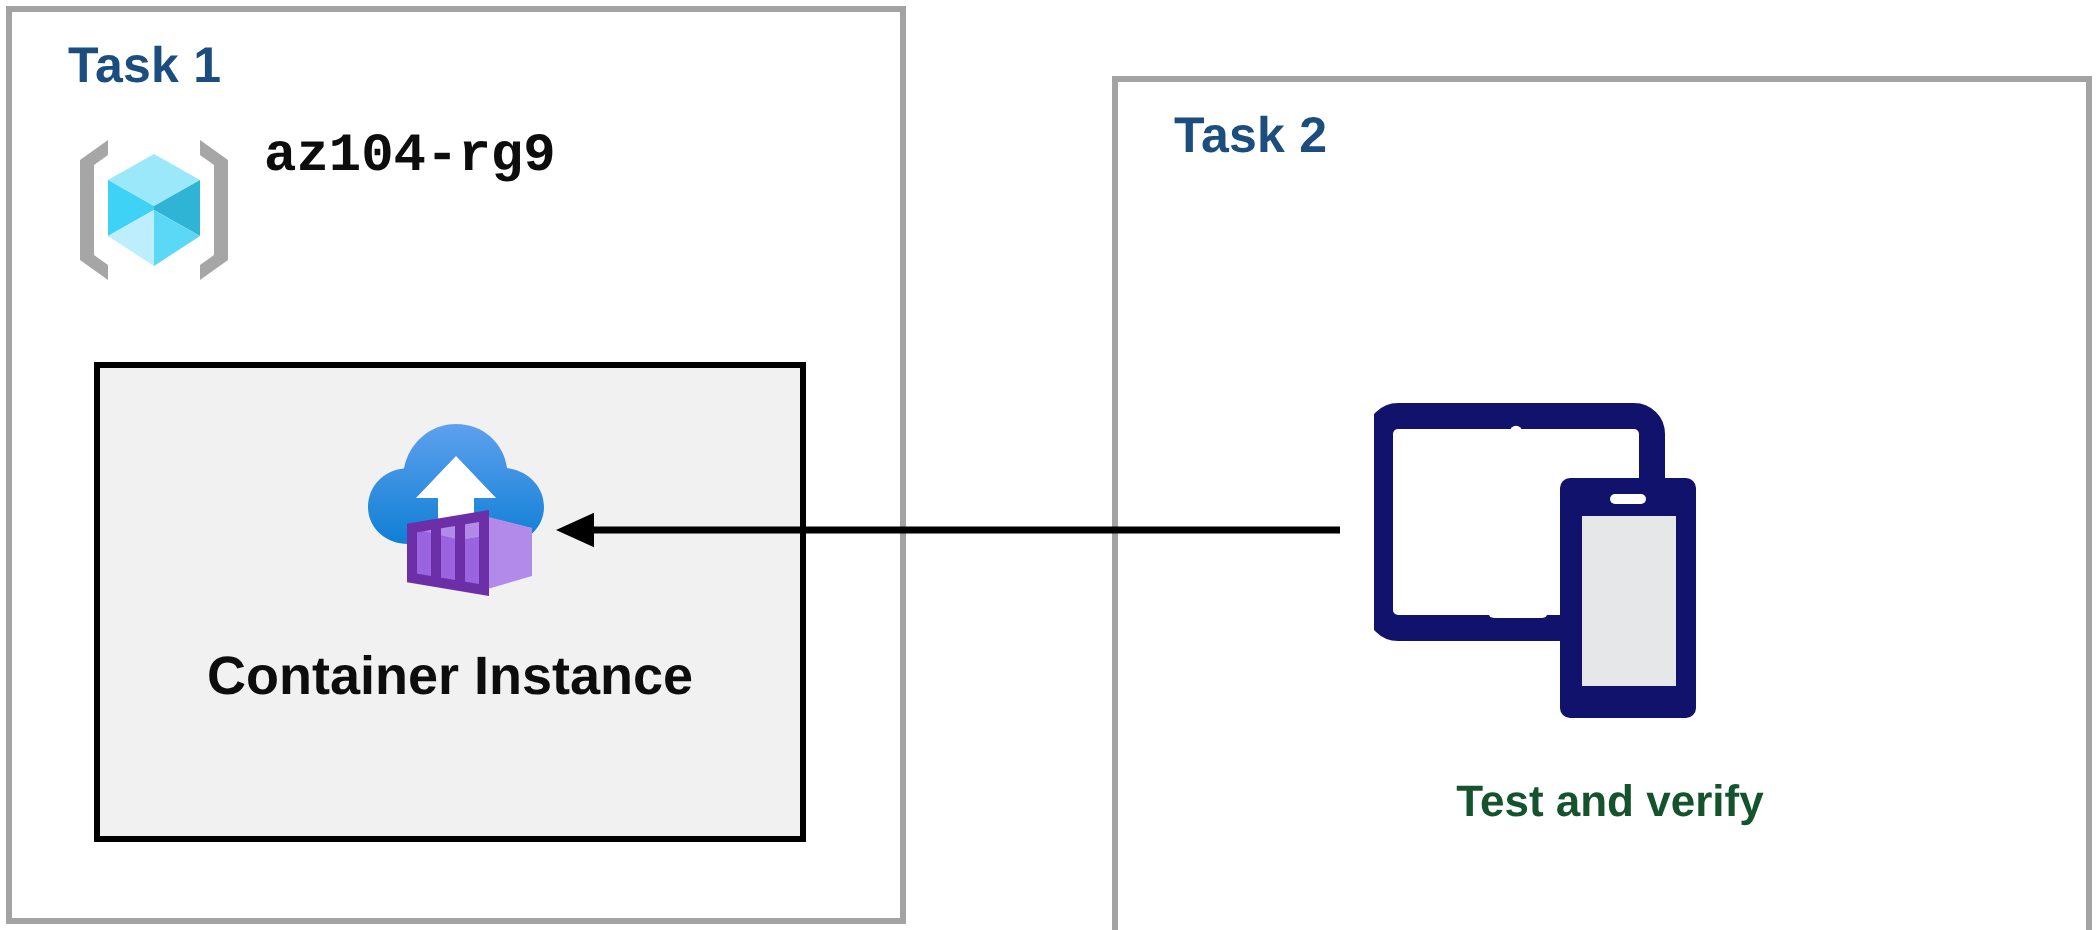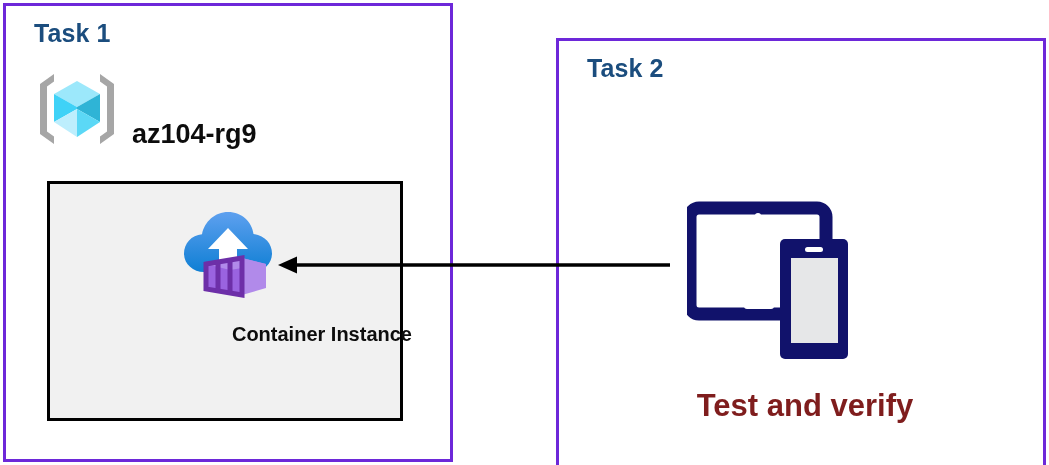--- a/index.html
+++ b/index.html
@@ -15,21 +15,21 @@
     width: 1049px;
     height: 465px;
     background: #ffffff;
     overflow: hidden;
   }
 
   
   .panel {
     position: absolute;
     box-sizing: border-box;
-    border: 3px solid #6d28d9;
+    border: 3px solid #a3a3a3;
     background: #ffffff;
   }
   #panel-task1 { left: 3px;   top: 3px; width: 450px; height: 459px; }
   #panel-task2 { left: 556px; top: 3px; width: 490px; height: 459px; margin-top: 35px; }
 
   .panel-title {
     position: absolute;
     top: 13px;
     left: 28px;
     font-size: 25px;
@@ -52,21 +52,22 @@
   }
 
   
   #resource-group-row {
     position: absolute;
     left: 30px;
     top: 58px;
     width: 300px;
     height: 86px;
     display: flex;
-    align-items: flex-end;
+    align-items: flex-start;
+    font-family: Liberation Mono, monospace;
   }
   #rg-icon { width: 82px; height: 82px; flex: 0 0 auto; display:block; }
   #rg-label {
     margin-left: 14px;
     font-size: 27px;
     font-weight: bold;
     color: #0d0d0d;
     white-space: nowrap;
   }
 
@@ -74,48 +75,48 @@
   #aci-icon {
     position: absolute;
     left: 130px;
     top: 20px;
     width: 96px;
     height: 96px;
     display: block;
   }
   #aci-label {
     position: absolute;
-    left: 12px;
+    left: 0;
     top: 139px;
     width: 100%;
-    text-align: right;
-    font-size: 20px;
+    text-align: center;
+    font-size: 27px;
     font-weight: bold;
     color: #0d0d0d;
     white-space: nowrap;
   }
 
   
   #devices-icon {
     position: absolute;
     left: 128px;
     top: 160px;
     width: 184px;
     height: 164px;
     display: block;
   }
   #devices-label {
     position: absolute;
     left: 56px;
     top: 347px;
     width: 380px;
     text-align: center;
-    font-size: 31px;
-    font-weight: bold;
-    color: #7f1d1d;
+    font-size: 22px;
+    font-weight: bold;
+    color: #14532d;
     white-space: nowrap;
   }
 
   
   #connector-arrow {
     position: absolute;
     left: 270px;
     top: 248px;
     width: 410px;
     height: 34px;

